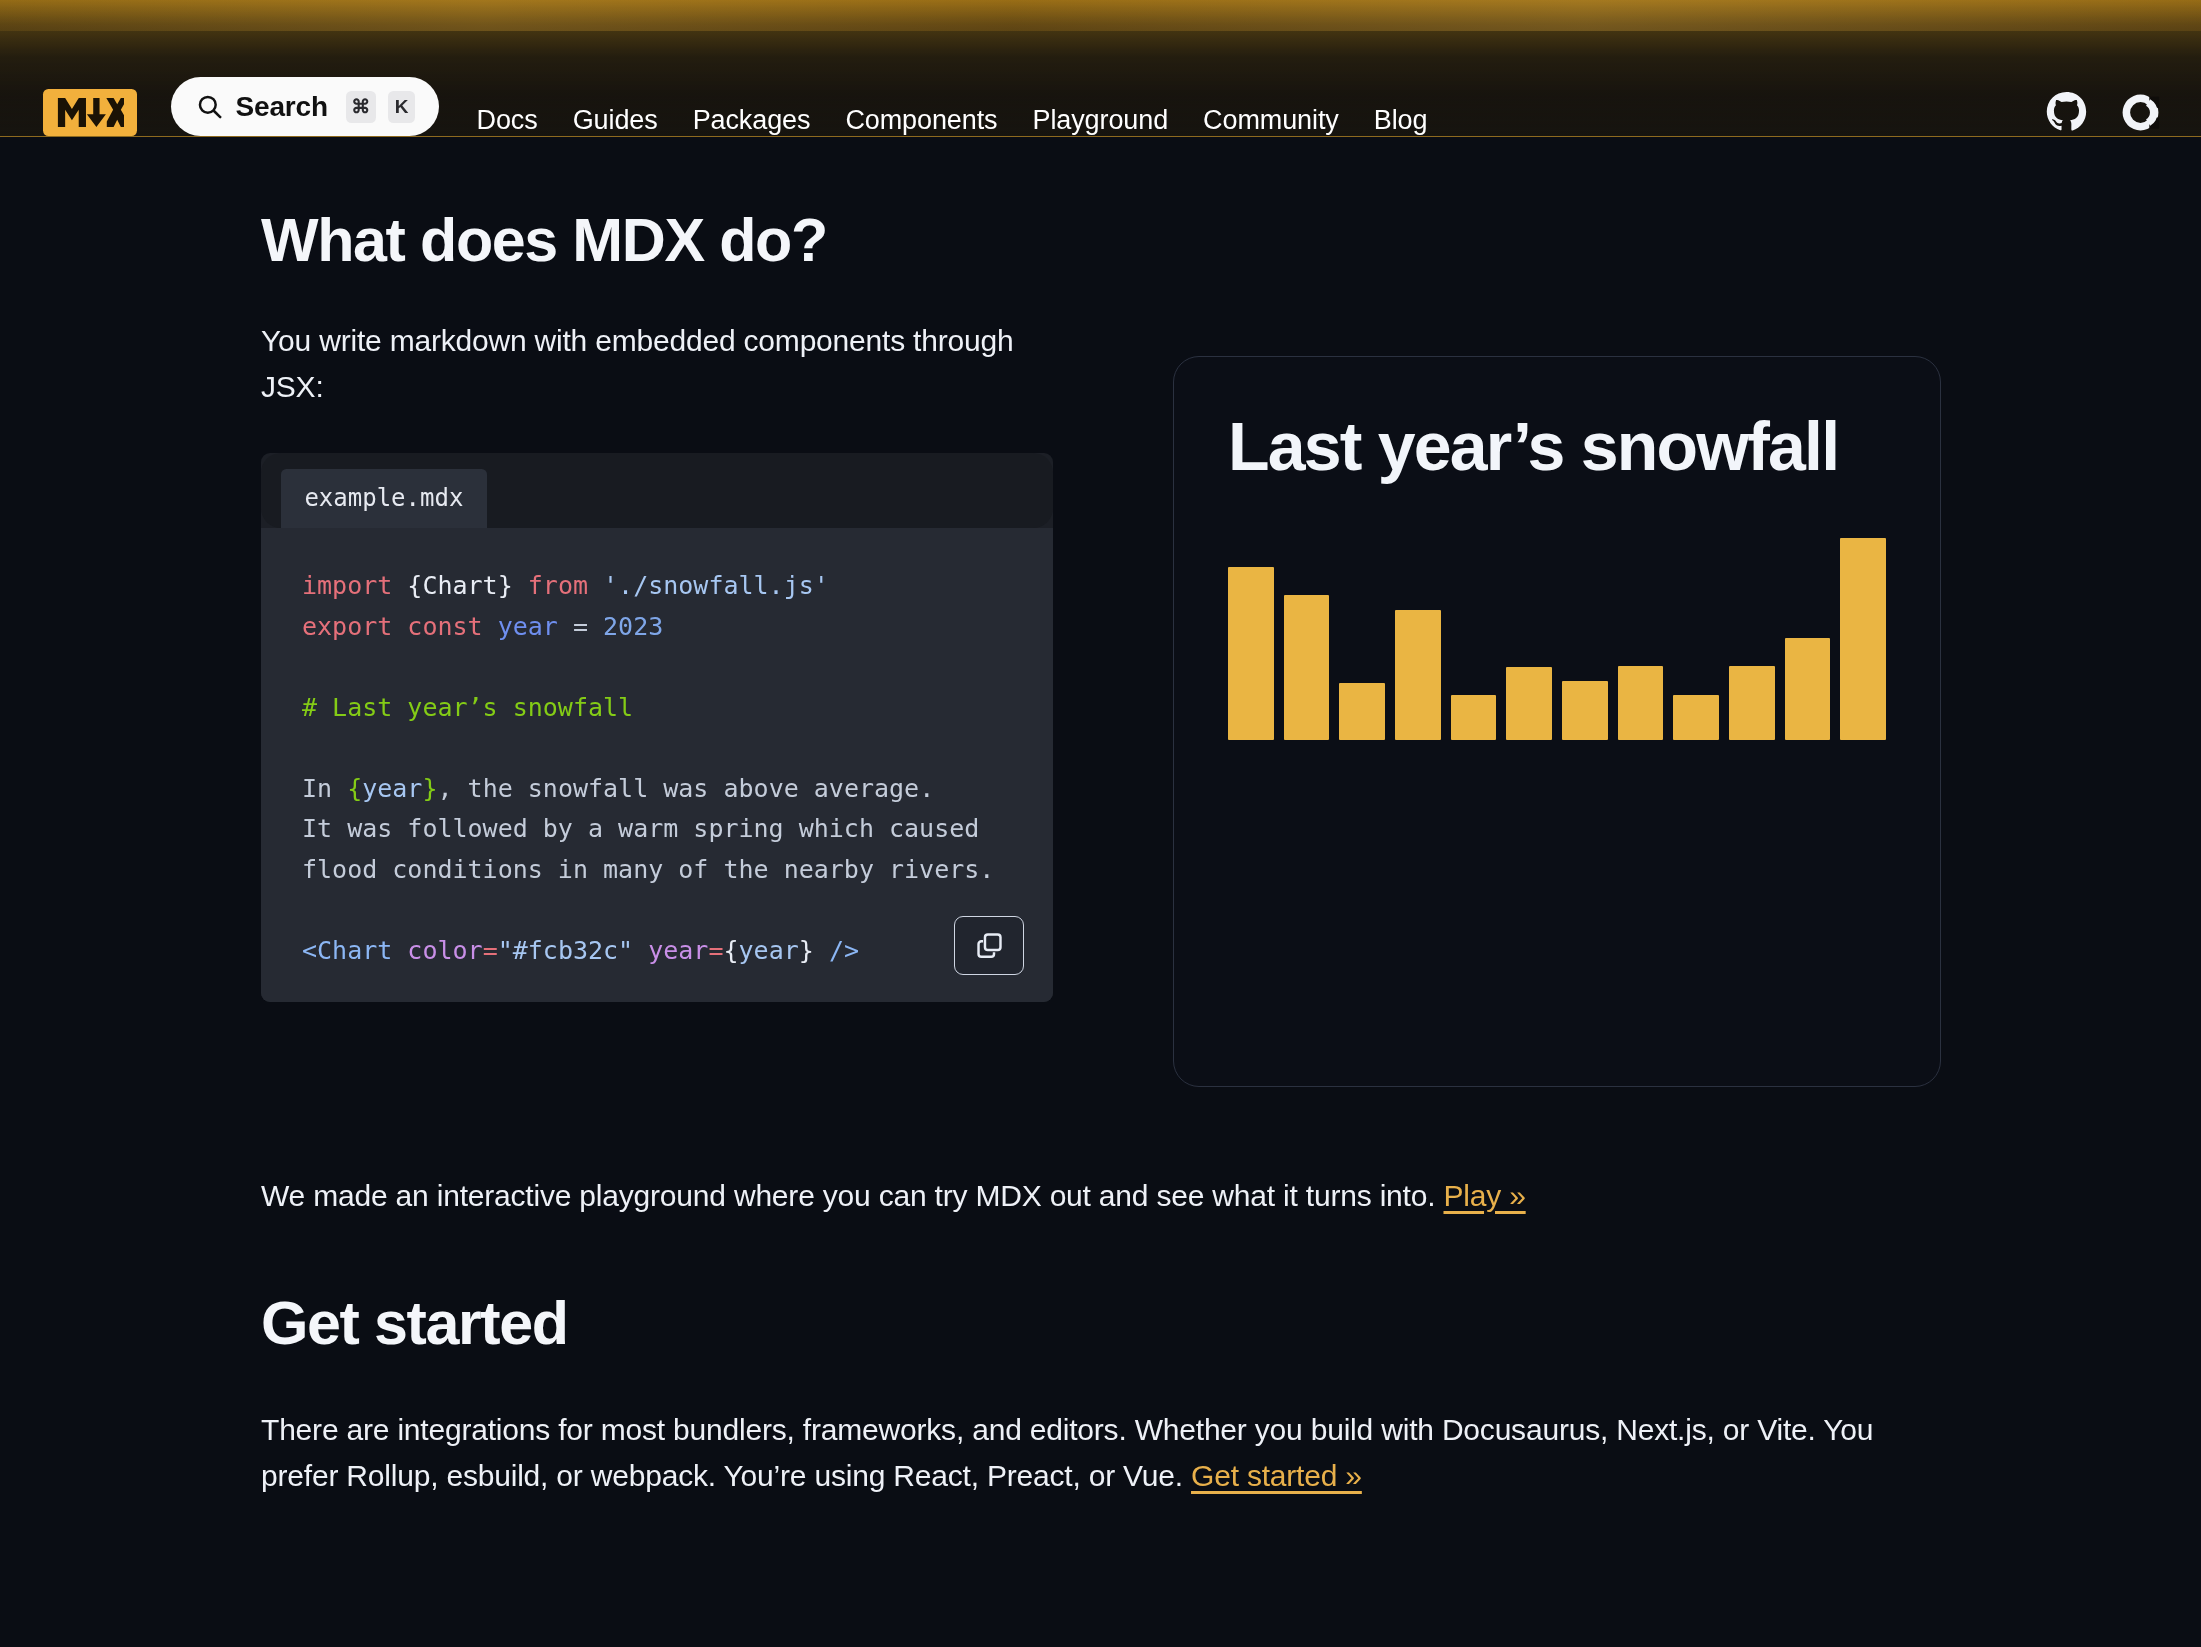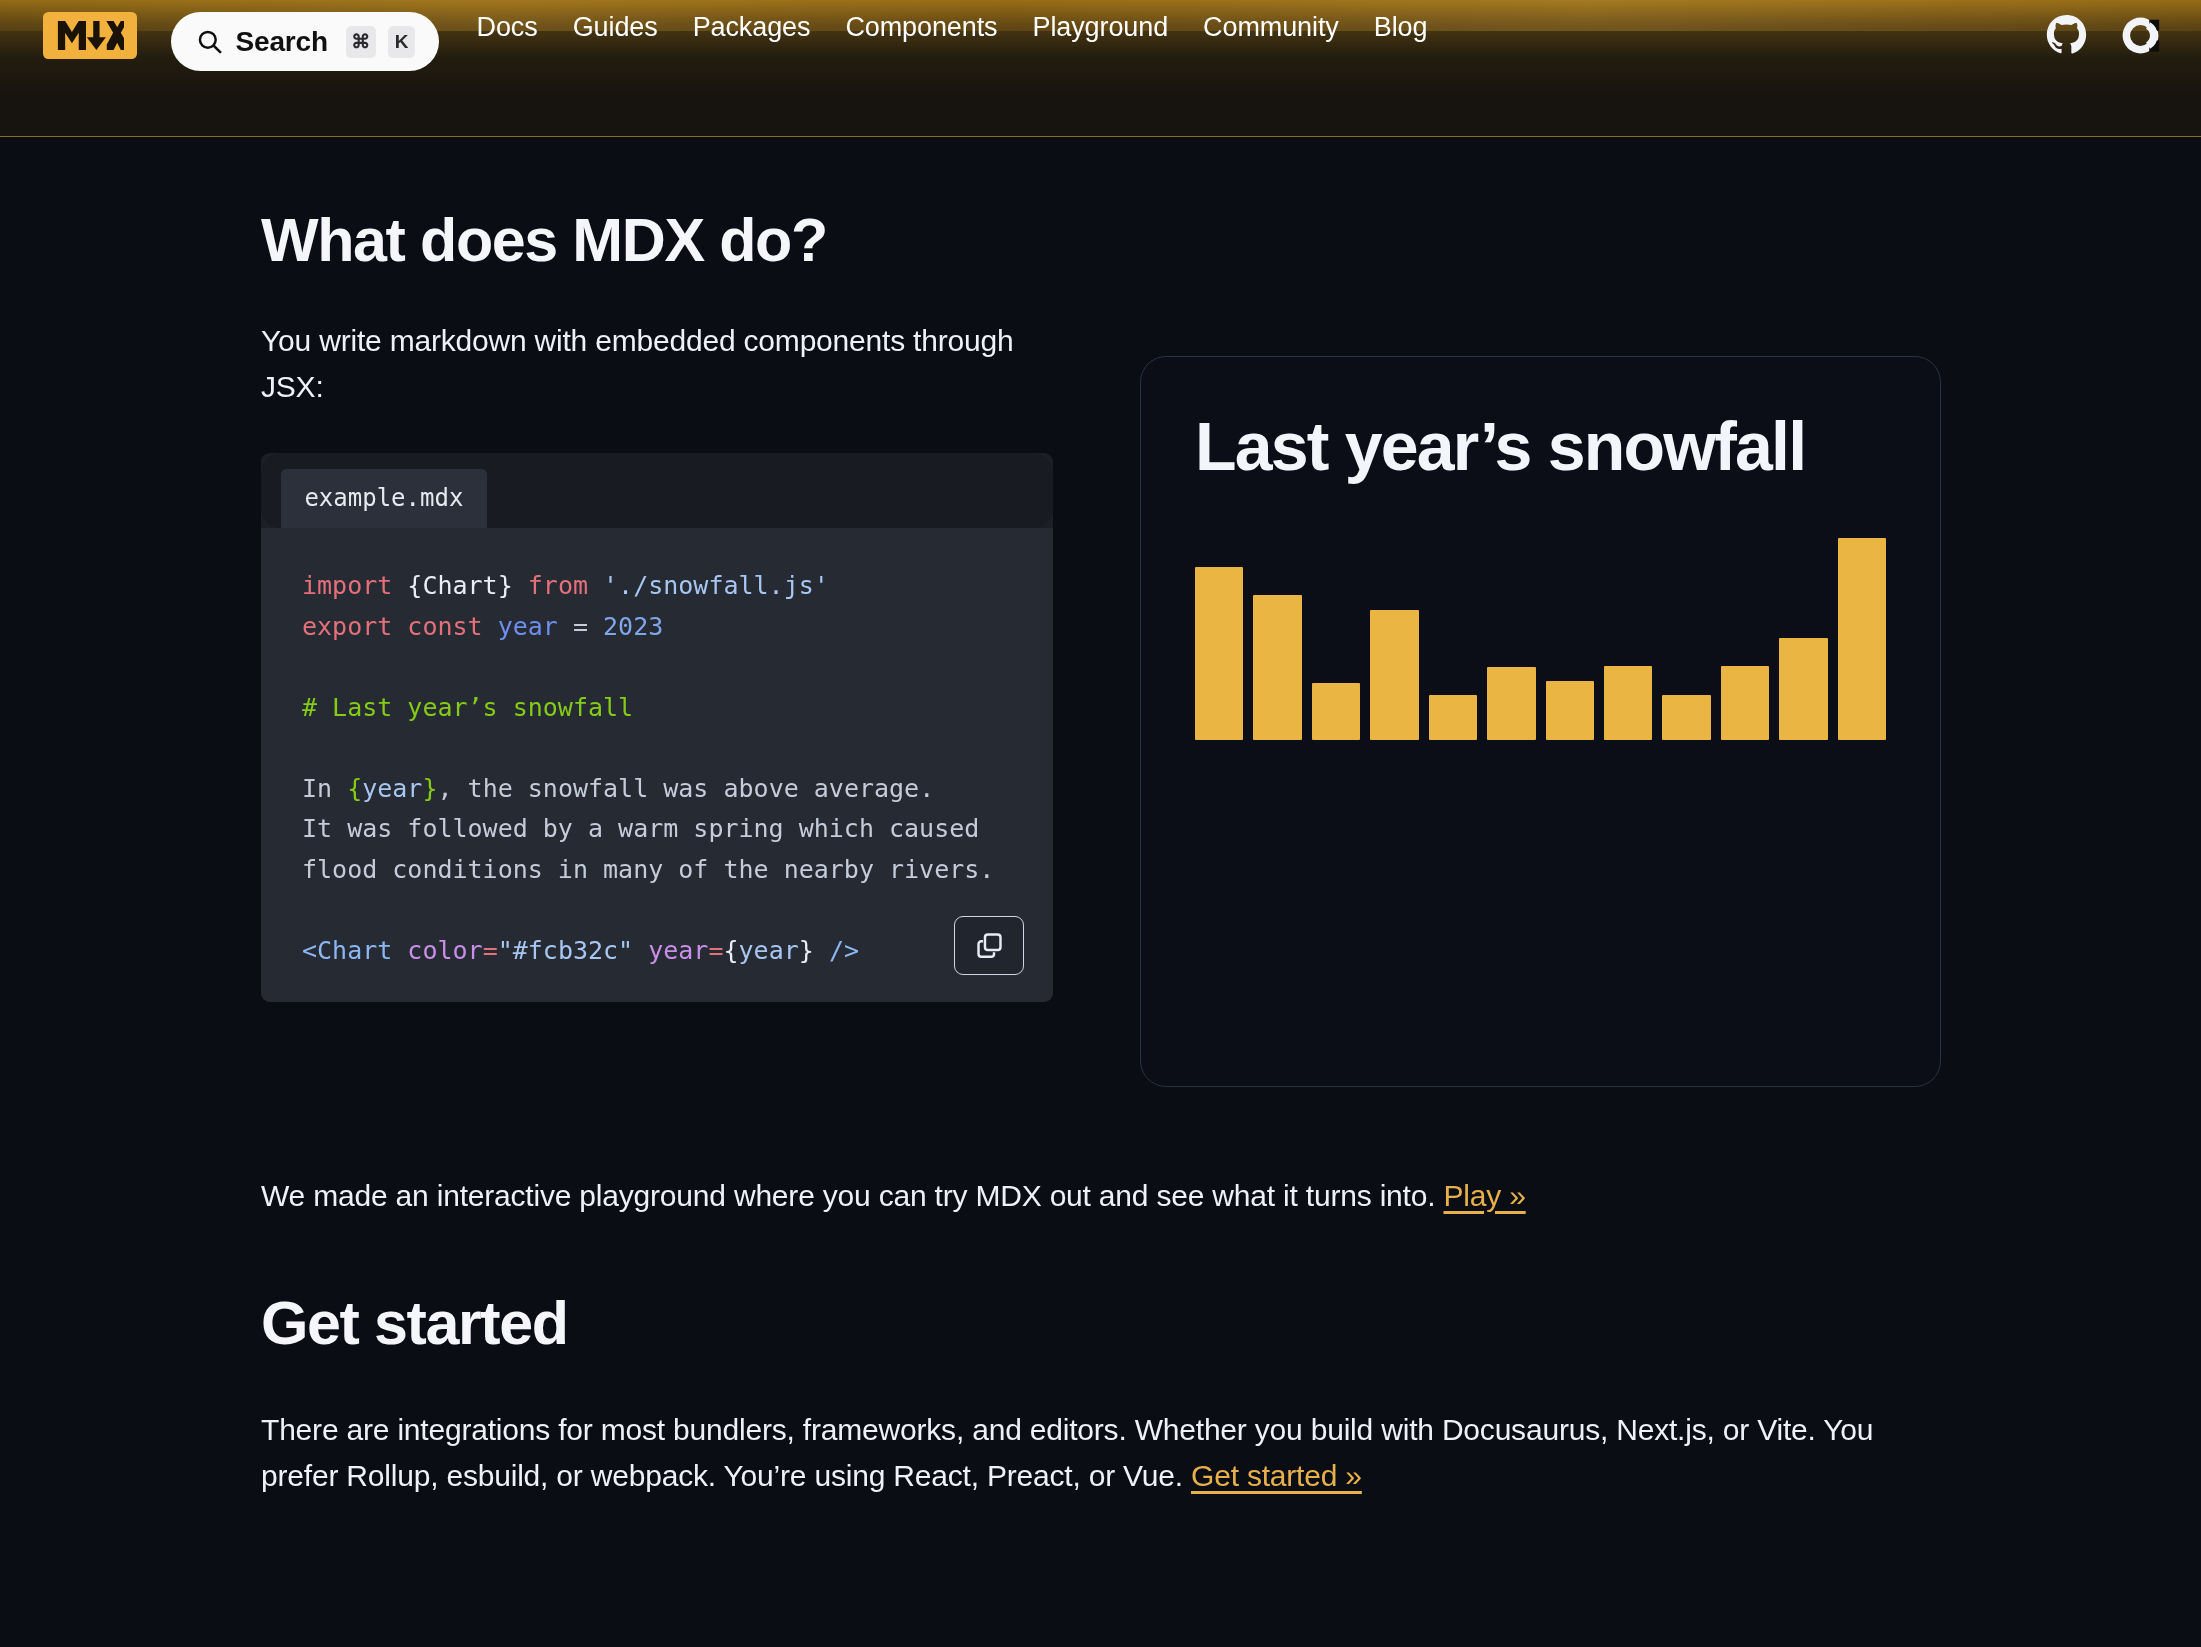--- a/index.html
+++ b/index.html
@@ -24,22 +24,22 @@
     width: 100%;
     background:
       linear-gradient(to bottom,
         rgba(143, 104, 20, 0.95) 0%,
         rgba(96, 72, 18, 0.72) 18%,
         rgba(48, 38, 14, 0.55) 42%,
         rgba(24, 20, 13, 0.75) 70%,
         #16140f 100%),
       #141210;
     display: flex;
-    align-items: flex-start;
-    padding: 12px 38px 0 43px;
+    align-items: flex-end;
+    padding: 4px 38px 0 43px;
     border-bottom: 0.9px solid rgba(255,255,255,0.05);
   }
   .navbar::after {
     content: "";
     position: absolute;
     left: 0; right: 0; top: 0;
     height: 31px;
     background: linear-gradient(to right,
       rgba(255,176,40,0.10) 0%,
       rgba(255,186,60,0.22) 22%,
@@ -140,21 +140,21 @@
     font-size: 61px;
     font-weight: 700;
     letter-spacing: -1.4px;
     color: #f4f6fa;
     margin-top: 68px;
   }
 
   .two-col {
     display: grid;
     grid-template-columns: 792px 1fr;
-    gap: 87px;
+    gap: 120px;
     margin-top: 43px;
     align-items: start;
   }
 
   .lede {
     font-size: 30px;
     line-height: 1.52;
     color: #eef1f7;
     letter-spacing: -0.2px;
     min-height: 97px;

